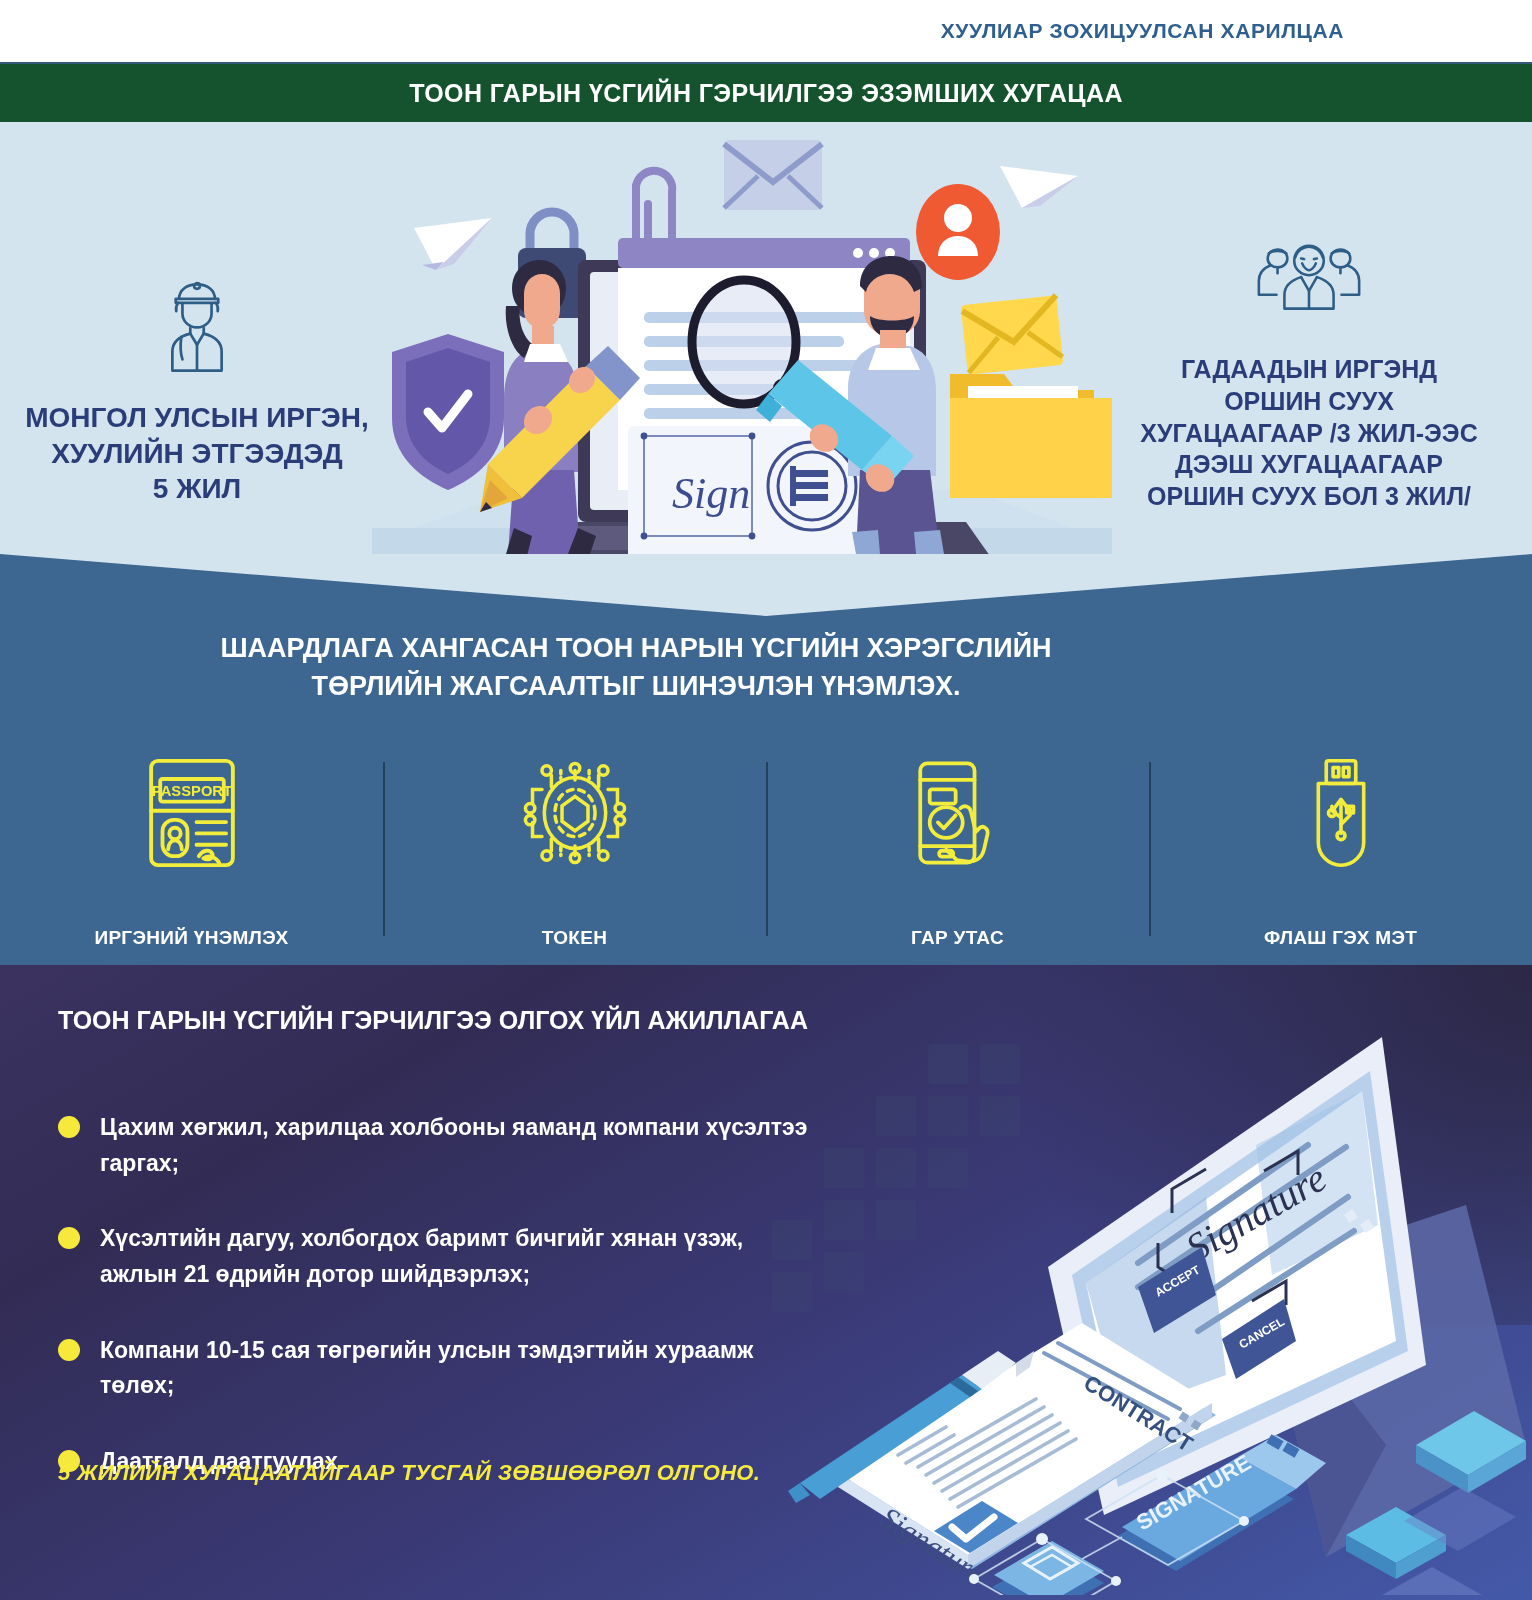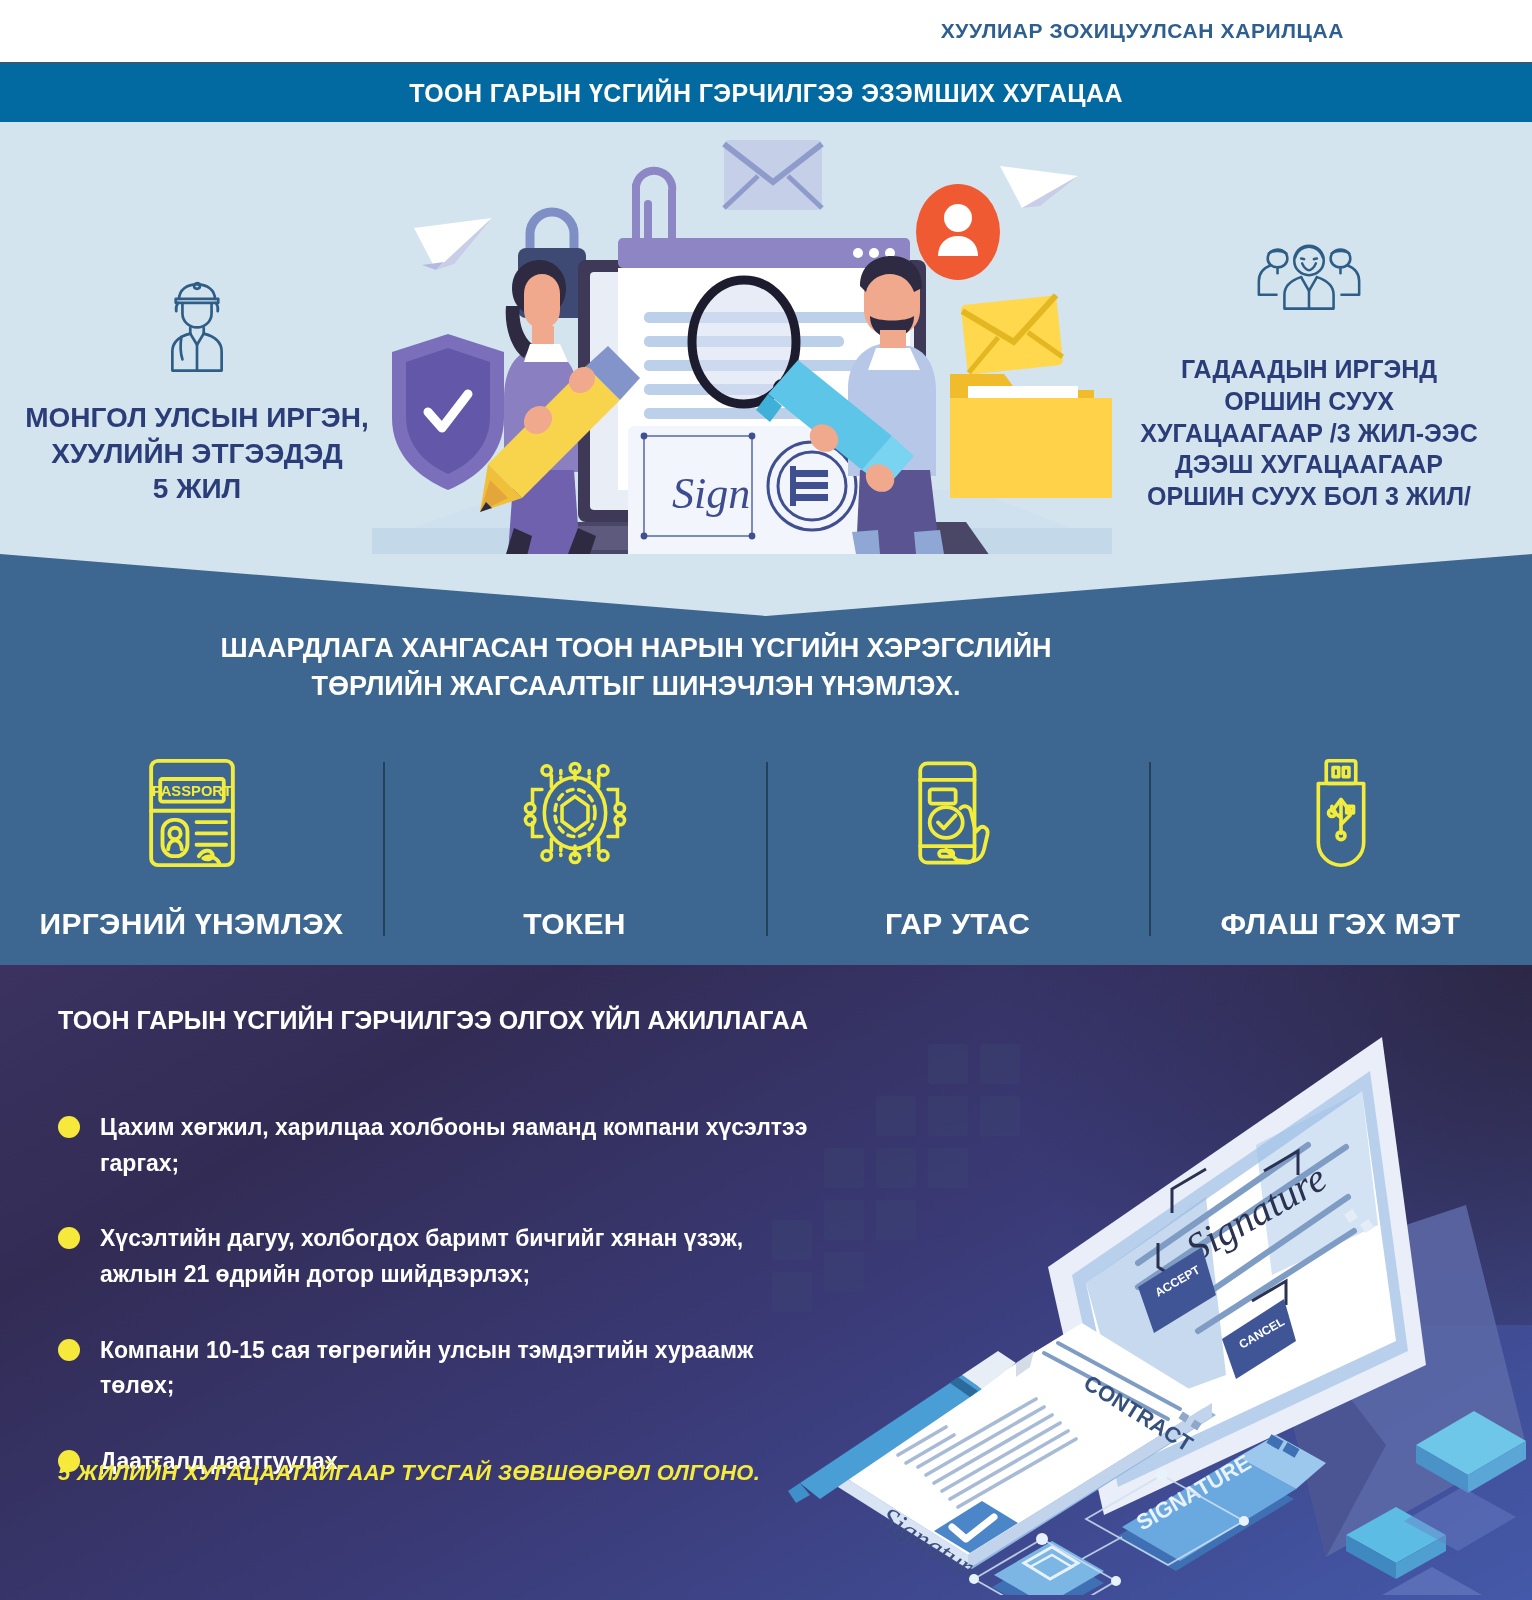--- a/index.html
+++ b/index.html
@@ -15,21 +15,21 @@
     background:#ffffff; display:flex; align-items:center; justify-content:flex-end;
     padding-right:20px;
   }
   .topstrip .label{
     color:#2e5f8f; font-size:21px; font-weight:bold; letter-spacing:.6px;
   }
 
   
   .titlebar{
     position:absolute; left:0; top:62px; width:1532px; height:60px;
-    background:#0369a1; display:flex; align-items:center; justify-content:center;
+    background:#14532d; display:flex; align-items:center; justify-content:center;
     border-top:2px solid #32597c;
   }
   .titlebar .label{
     color:#ffffff; font-size:25px; font-weight:bold; letter-spacing:.4px;
   }
 
   
   .lightpanel{
     position:absolute; left:0; top:122px; width:1532px; height:432px;
     background:#d4e4ef; overflow:hidden;
@@ -62,29 +62,29 @@
     position:absolute; left:0; top:76px; width:1272px; text-align:center;
     color:#ffffff; font-size:27px; font-weight:bold; line-height:1.4;
   }
 
   .methods{
     position:absolute; left:0; top:200px; width:1532px; height:195px;
     display:flex;
   }
   .method{
     flex:1; position:relative; display:flex; flex-direction:column;
-    align-items:center; justify-content:flex-start;gap:27px;
+    align-items:center; justify-content:space-between;gap:27px;
   }
   .method + .method::before{
     content:""; position:absolute; left:0; top:8px; width:2px; height:174px;
     background:#24415c;
   }
   .method .icon{ height:118px; display:flex; align-items:center; }
   .method .mlabel{
-    margin-top:8px; color:#ffffff; font-size:30px; font-weight:bold;
+    margin-top:8px; color:#ffffff; font-size:19px; font-weight:bold;
     letter-spacing:.3px; white-space:nowrap;
   }
 
   
   .darksection{
     position:absolute; left:0; top:965px; width:1532px; height:635px;
     background:linear-gradient(150deg,#3b3260 0%,#322c55 22%,#3a3a77 55%,#4459a9 100%);
     overflow:hidden;
   }
   .darksection .corner-tr{

